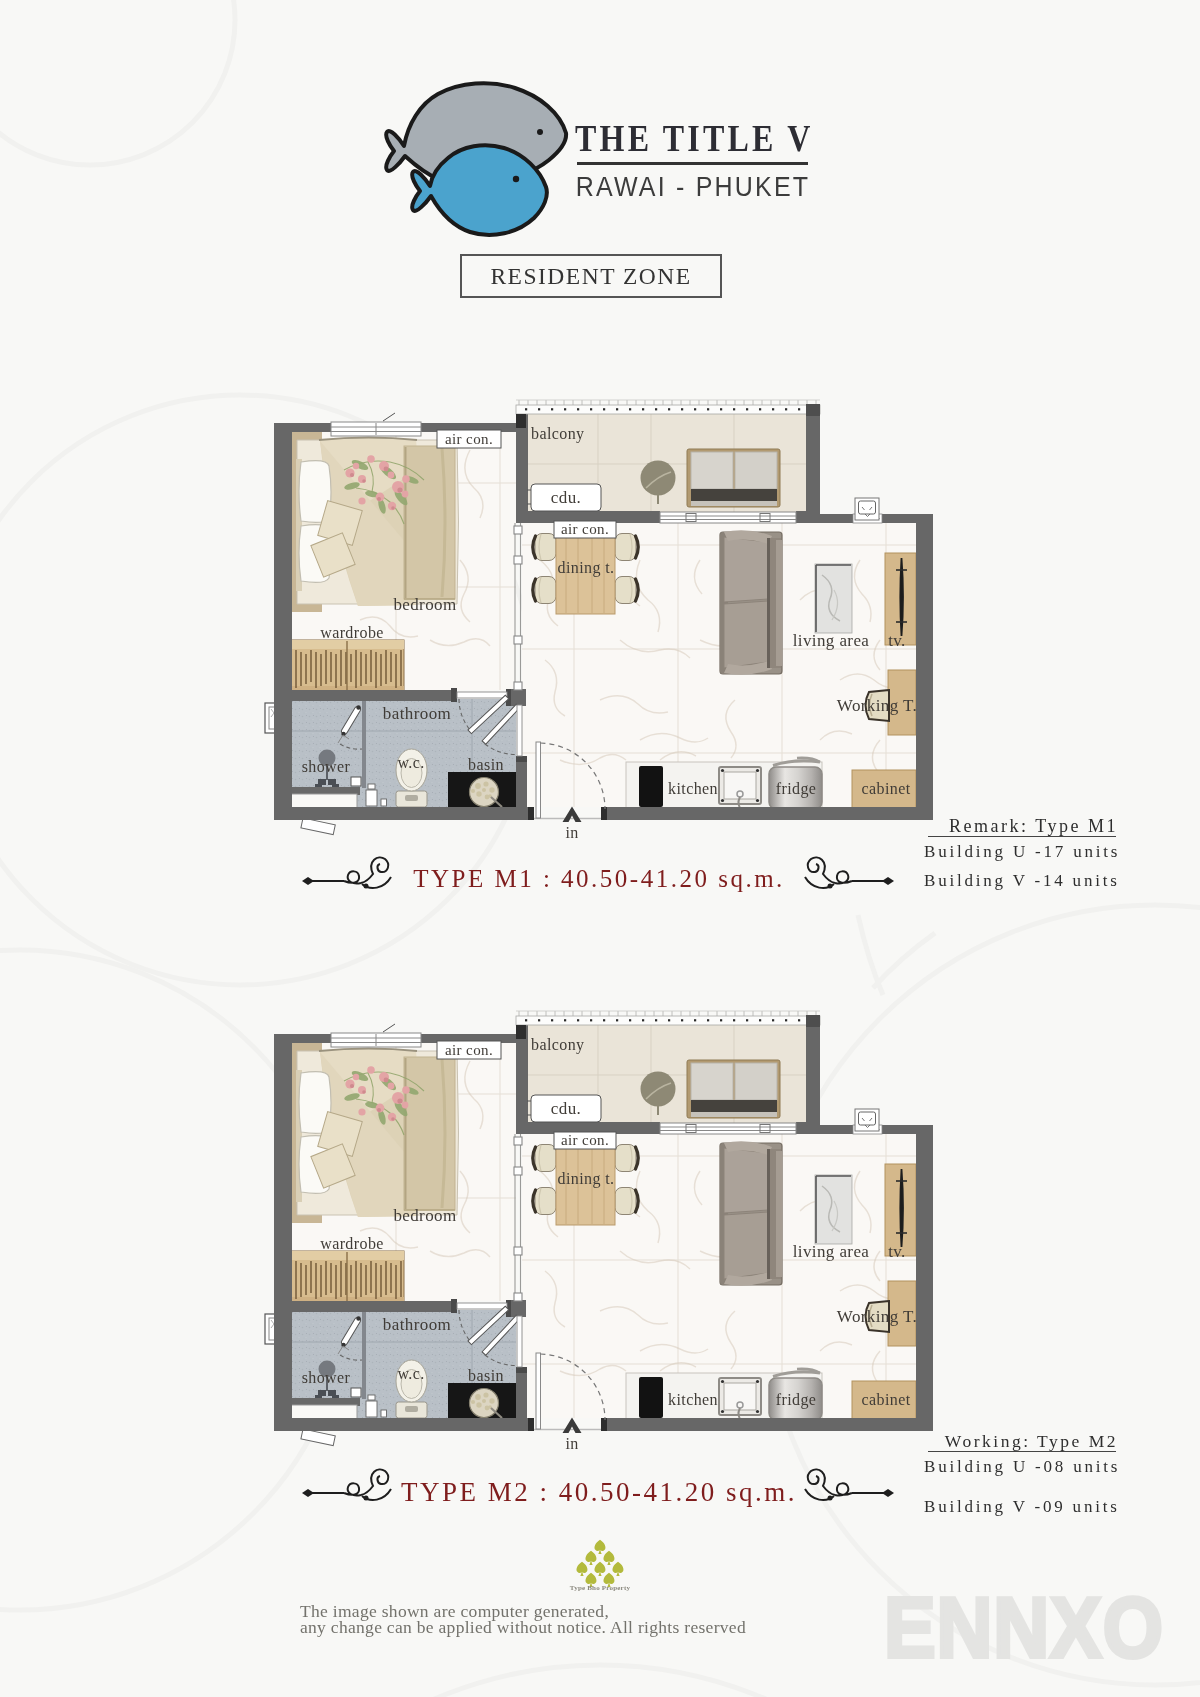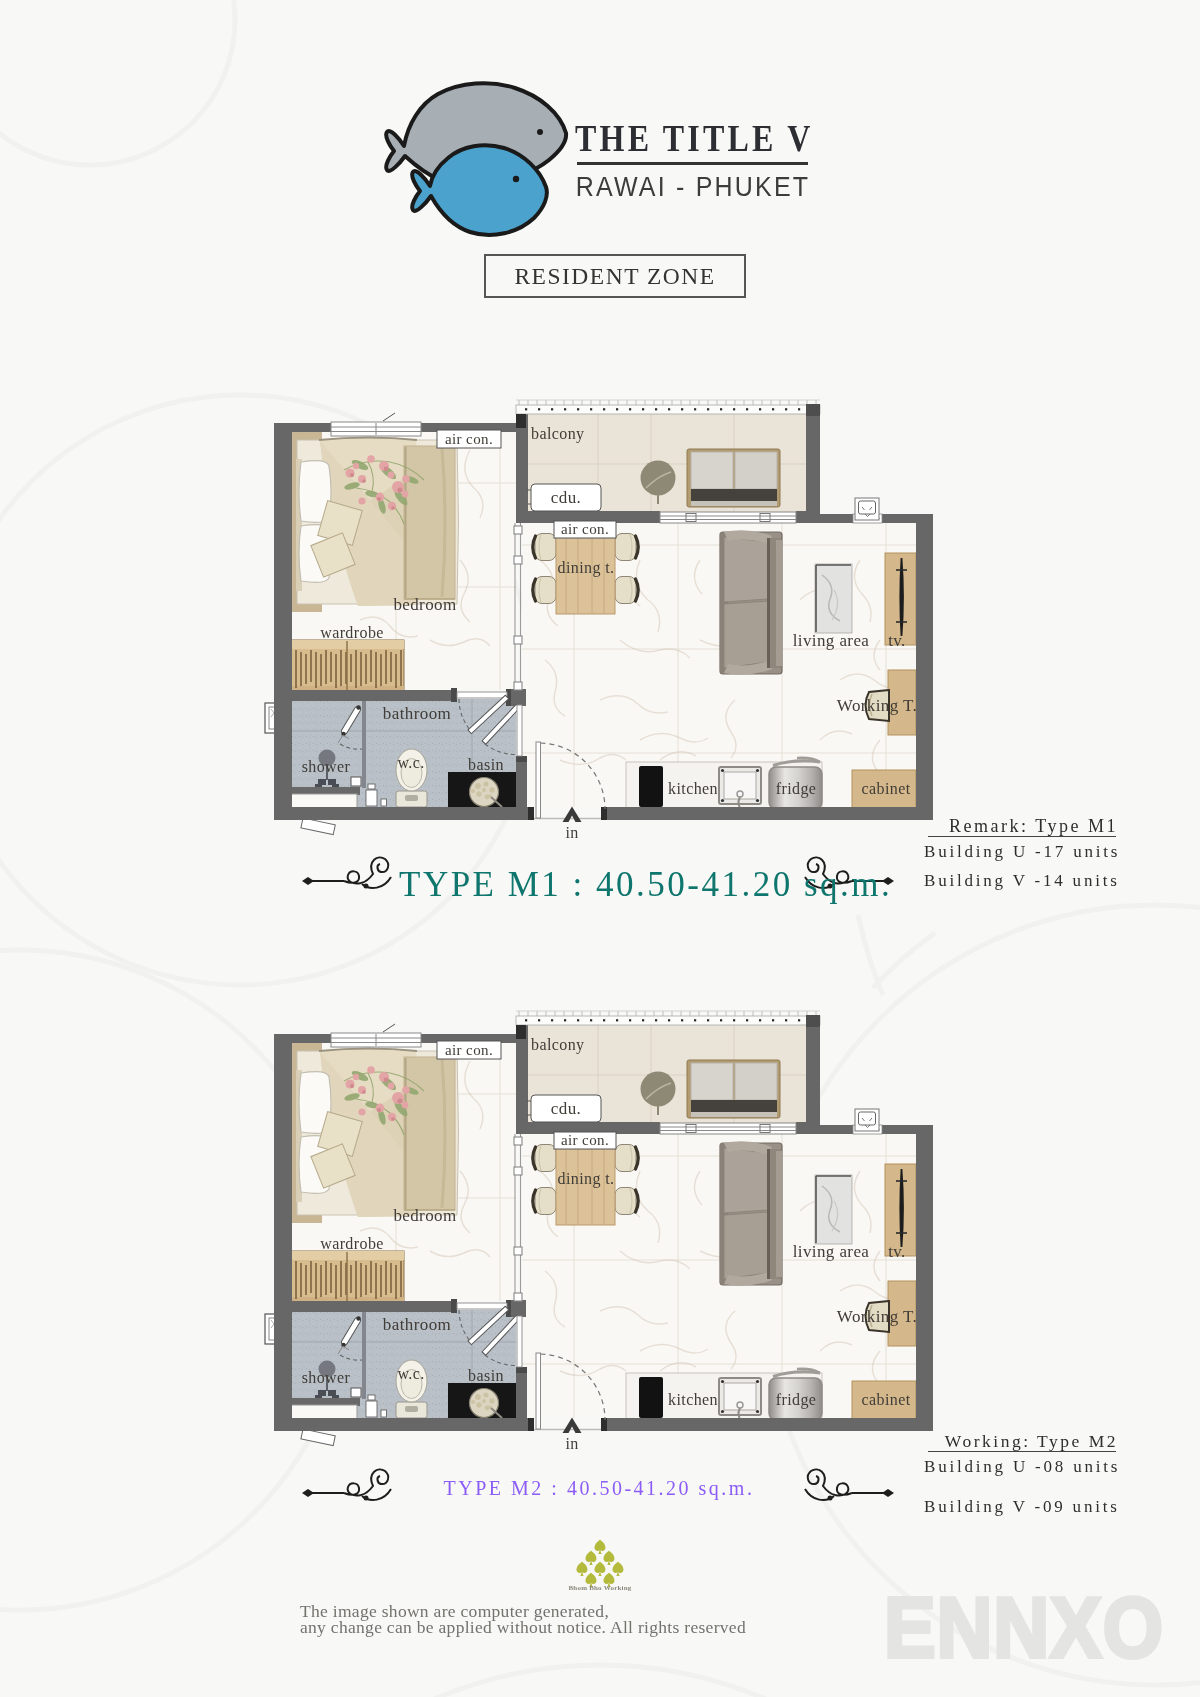--- a/index.html
+++ b/index.html
@@ -23,21 +23,21 @@
     <path d="M430 186 C 425 178 416 168 413 172 C 410 176 416 186 420 191 C 416 196 410 206 413 210 C 416 214 426 203 431 196 C 440 212 452 226 470 232 C 492 239 518 233 534 218 C 544 208 549 196 546 187 C 540 170 524 154 504 148 C 484 142 462 146 448 158 C 438 166 432 175 430 186 Z" fill="#4ba3cd" stroke="#1a1a1a" stroke-width="4" stroke-linejoin="round"></path>
     <circle cx="516" cy="179" r="3.2" fill="#1a1a1a"></circle>
   </svg>
 
 <div class="abs" style="left:575px;top:117px;width:236px;text-align:center;font-weight:bold;font-size:32px;letter-spacing:3.2px;color:#2d2d34;white-space:nowrap;transform:scaleY(1.18);transform-origin:top">THE TITLE V</div>
 
 <div class="abs" style="left:577px;top:162px;width:231px;height:2.5px;background:#333"></div>
 
 <div class="abs" style="left:575px;top:171px;width:236px;text-align:center;font-family:'Liberation Sans',sans-serif;font-size:25px;letter-spacing:2.2px;color:#3c3c3c;white-space:nowrap;transform:scaleY(1.1);transform-origin:top">RAWAI - PHUKET</div>
 
-<div class="abs" style="left:484px;top:254px;width:258px;height:40px;border:2px solid #555;text-align:center;line-height:40px;font-size:23.5px;letter-spacing:1.5px;color:#333">RESIDENT ZONE</div>
+<div class="abs" style="left:460px;top:254px;width:258px;height:40px;border:2px solid #555;text-align:center;line-height:40px;font-size:23.5px;letter-spacing:1.5px;color:#333">RESIDENT ZONE</div>
 
 <svg class="abs" style="left:0;top:0" width="1200" height="860" viewBox="0 0 1200 860">
     <defs>
       <pattern id="speck1" width="7" height="7" patternUnits="userSpaceOnUse">
         <circle cx="1.5" cy="2.5" r="0.8" fill="#adb4bb"></circle>
         <circle cx="5" cy="5.5" r="0.6" fill="#c2c8ce"></circle>
         <circle cx="5.5" cy="1.5" r="0.6" fill="#a4abb3"></circle>
         <circle cx="3" cy="6" r="0.5" fill="#b0b7be"></circle>
       </pattern>
       <linearGradient id="fridge_g" x1="0" y1="0" x2="1" y2="0">
@@ -1006,21 +1006,21 @@
       <g fill="none" stroke="#1e1e1e" stroke-width="2">
         <path d="M308 883 L344 883"></path>
         <path d="M344 883 C354 887 360 884 359 878 C358 872 350 872 348 877 C346 883 353 887 361 885"></path>
         <path d="M361 885 C366 884 370 880 373 876 C367 863 378 856 385 861 C391 866 388 875 381 874 C377 873 376 867 380 866"></path>
         <path d="M362 886 C370 893 384 891 391 879"></path>
       </g>
       <path d="M302 883 l6 -4 l6 4 l-6 4 Z" fill="#1e1e1e"></path>
       <circle cx="366" cy="888" r="2.5" fill="#1e1e1e"></circle>
     </g>
   </svg>
-<div class="abs" style="left:399px;top:865px;width:400px;text-align:left;font-size:35px;letter-spacing:2.5px;color:#0f766e;white-space:nowrap">TYPE M1 : 40.50-41.20 sq.m.</div>
+<div class="abs" style="left:399px;top:865px;width:400px;text-align:center;font-size:25px;letter-spacing:2.5px;color:#7f1d1d;white-space:nowrap">TYPE M1 : 40.50-41.20 sq.m.</div>
 
 <svg class="abs" style="left:0;top:0;overflow:visible" width="1200" height="10">
     <g transform="translate(0 610)">
       <g fill="none" stroke="#1e1e1e" stroke-width="2">
         <path d="M308 883 L344 883"></path>
         <path d="M344 883 C354 887 360 884 359 878 C358 872 350 872 348 877 C346 883 353 887 361 885"></path>
         <path d="M361 885 C366 884 370 880 373 876 C367 863 378 856 385 861 C391 866 388 875 381 874 C377 873 376 867 380 866"></path>
         <path d="M362 886 C370 893 384 891 391 879"></path>
       </g>
       <path d="M302 883 l6 -4 l6 4 l-6 4 Z" fill="#1e1e1e"></path>
@@ -1030,32 +1030,32 @@
       <g fill="none" stroke="#1e1e1e" stroke-width="2">
         <path d="M308 883 L344 883"></path>
         <path d="M344 883 C354 887 360 884 359 878 C358 872 350 872 348 877 C346 883 353 887 361 885"></path>
         <path d="M361 885 C366 884 370 880 373 876 C367 863 378 856 385 861 C391 866 388 875 381 874 C377 873 376 867 380 866"></path>
         <path d="M362 886 C370 893 384 891 391 879"></path>
       </g>
       <path d="M302 883 l6 -4 l6 4 l-6 4 Z" fill="#1e1e1e"></path>
       <circle cx="366" cy="888" r="2.5" fill="#1e1e1e"></circle>
     </g>
   </svg>
-<div class="abs" style="left:399px;top:1477px;width:400px;text-align:center;font-size:20px;letter-spacing:2.5px;color:#8b5cf6;white-space:nowrap">TYPE M2 : 40.50-41.20 sq.m.</div>
+<div class="abs" style="left:399px;top:1477px;width:400px;text-align:center;font-size:27px;letter-spacing:2.5px;color:#7f1d1d;white-space:nowrap">TYPE M2 : 40.50-41.20 sq.m.</div>
 
 <svg class="abs" style="left:560px;top:1525px" width="80" height="70" viewBox="560 1525 80 70">
     <g fill="#b3ba3c">
       <path d="M0 -7.5 C 5.5 -4 8 1.5 5.5 4.5 C 3.5 6.8 1.2 5.8 0.7 4.4 C 0.6 6.5 1.2 8 2 9.5 L -2 9.5 C -1.2 8 -0.6 6.5 -0.7 4.4 C -1.2 5.8 -3.5 6.8 -5.5 4.5 C -8 1.5 -5.5 -4 0 -7.5 Z" transform="translate(600 1546) scale(0.85)"></path>
       <path d="M0 -7.5 C 5.5 -4 8 1.5 5.5 4.5 C 3.5 6.8 1.2 5.8 0.7 4.4 C 0.6 6.5 1.2 8 2 9.5 L -2 9.5 C -1.2 8 -0.6 6.5 -0.7 4.4 C -1.2 5.8 -3.5 6.8 -5.5 4.5 C -8 1.5 -5.5 -4 0 -7.5 Z" transform="translate(591 1557) scale(0.85)"></path>
       <path d="M0 -7.5 C 5.5 -4 8 1.5 5.5 4.5 C 3.5 6.8 1.2 5.8 0.7 4.4 C 0.6 6.5 1.2 8 2 9.5 L -2 9.5 C -1.2 8 -0.6 6.5 -0.7 4.4 C -1.2 5.8 -3.5 6.8 -5.5 4.5 C -8 1.5 -5.5 -4 0 -7.5 Z" transform="translate(609 1557) scale(0.85)"></path>
       <path d="M0 -7.5 C 5.5 -4 8 1.5 5.5 4.5 C 3.5 6.8 1.2 5.8 0.7 4.4 C 0.6 6.5 1.2 8 2 9.5 L -2 9.5 C -1.2 8 -0.6 6.5 -0.7 4.4 C -1.2 5.8 -3.5 6.8 -5.5 4.5 C -8 1.5 -5.5 -4 0 -7.5 Z" transform="translate(582 1568) scale(0.85)"></path>
       <path d="M0 -7.5 C 5.5 -4 8 1.5 5.5 4.5 C 3.5 6.8 1.2 5.8 0.7 4.4 C 0.6 6.5 1.2 8 2 9.5 L -2 9.5 C -1.2 8 -0.6 6.5 -0.7 4.4 C -1.2 5.8 -3.5 6.8 -5.5 4.5 C -8 1.5 -5.5 -4 0 -7.5 Z" transform="translate(600 1568) scale(0.85)"></path>
       <path d="M0 -7.5 C 5.5 -4 8 1.5 5.5 4.5 C 3.5 6.8 1.2 5.8 0.7 4.4 C 0.6 6.5 1.2 8 2 9.5 L -2 9.5 C -1.2 8 -0.6 6.5 -0.7 4.4 C -1.2 5.8 -3.5 6.8 -5.5 4.5 C -8 1.5 -5.5 -4 0 -7.5 Z" transform="translate(618 1568) scale(0.85)"></path>
       <path d="M0 -7.5 C 5.5 -4 8 1.5 5.5 4.5 C 3.5 6.8 1.2 5.8 0.7 4.4 C 0.6 6.5 1.2 8 2 9.5 L -2 9.5 C -1.2 8 -0.6 6.5 -0.7 4.4 C -1.2 5.8 -3.5 6.8 -5.5 4.5 C -8 1.5 -5.5 -4 0 -7.5 Z" transform="translate(591 1579) scale(0.85)"></path>
       <path d="M0 -7.5 C 5.5 -4 8 1.5 5.5 4.5 C 3.5 6.8 1.2 5.8 0.7 4.4 C 0.6 6.5 1.2 8 2 9.5 L -2 9.5 C -1.2 8 -0.6 6.5 -0.7 4.4 C -1.2 5.8 -3.5 6.8 -5.5 4.5 C -8 1.5 -5.5 -4 0 -7.5 Z" transform="translate(609 1579) scale(0.85)"></path>
     </g>
   </svg>
 
-<div class="abs" style="left:540px;top:1584px;width:120px;text-align:center;font-size:7px;font-weight:bold;color:#8a887e;letter-spacing:0.2px">Bhom Bho Working</div>
+<div class="abs" style="left:540px;top:1584px;width:120px;text-align:center;font-size:7px;font-weight:bold;color:#8a887e;letter-spacing:0.2px">Type Bho Property</div>
 
 <div class="abs" style="left:300px;top:1603px;width:600px;text-align:left;font-size:17.5px;color:#73726c;letter-spacing:0.3px;line-height:16px">The image shown are computer generated,<br>any change can be applied without notice. All rights reserved</div>
 
 <div class="abs" style="left:884px;top:1578px;width:300px;font-family:'Liberation Sans',sans-serif;font-weight:bold;font-size:86px;color:#e4e4e2;letter-spacing:1px;-webkit-text-stroke:4px #e4e4e2;transform:scaleX(0.9);transform-origin:left">ENNXO</div>
 
 </body></html>

